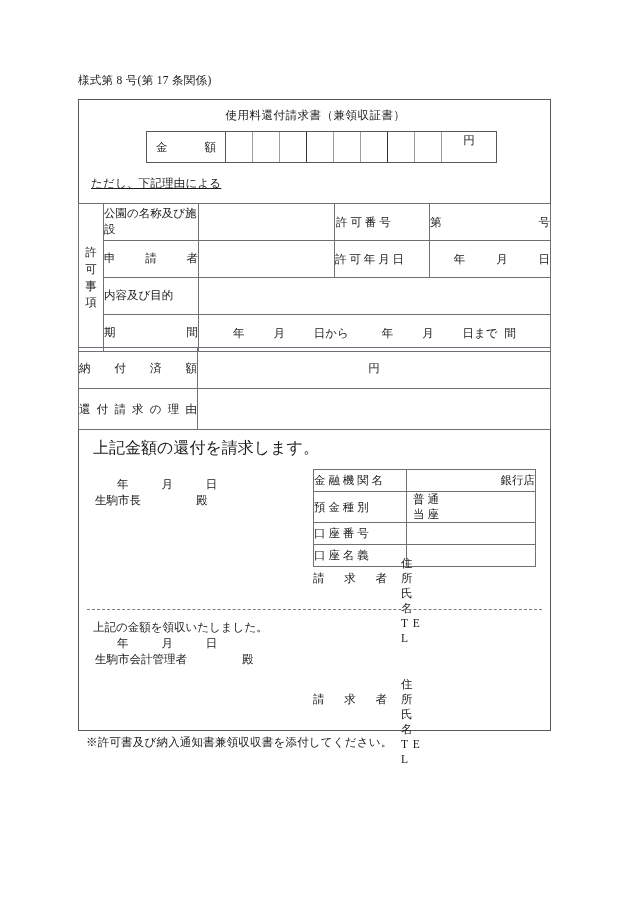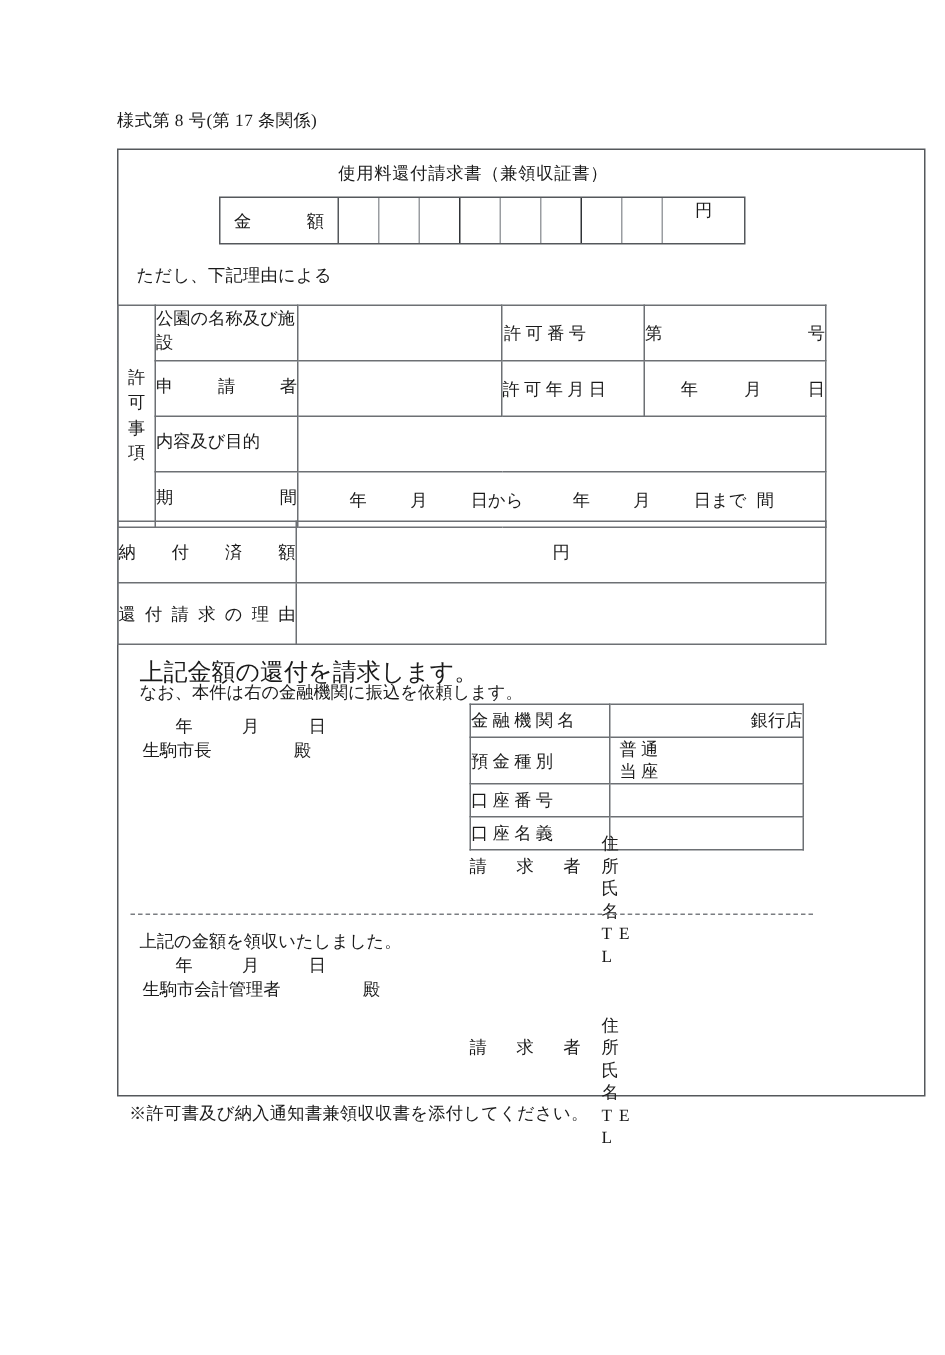--- a/index.html
+++ b/index.html
@@ -25,21 +25,21 @@
     left: 78px;
     top: 73px;
     font-size: 11.5px;
     letter-spacing: 0.3px;
     white-space: nowrap;
   }
   .outer-box {
     position: absolute;
     left: 78px;
     top: 99px;
-    width: 539px;
+    width: 473px;
     height: 632px;
     border: 1px solid #55585c;
     box-sizing: border-box;
   }
   .footer-note {
     position: absolute;
     left: 86px;
     top: 735px;
     font-size: 11.5px;
     letter-spacing: 0.2px;
@@ -96,20 +96,21 @@
     transform: translateX(-50%);
     font-size: 11.5px;
   }
 
   .tadashi {
     position: absolute;
     left: 12px;
     top: 76px;
     font-size: 11.5px;
     letter-spacing: 0.2px;
+    text-decoration: underline;
   }
 
   
   .tbl {
     position: absolute;
     border-collapse: collapse;
     table-layout: fixed;
     font-size: 11.5px;
   }
   .tbl td {
@@ -429,21 +430,20 @@
             <span>由</span>
           </div>
         </td>
         <td></td>
       </tr>
     </tbody>
       </table>
 
     <div class="claim-sec">
       <div class="sec-line1">上記金額の還付を請求します。</div>
-      <div class="sec-line2">なお、本件は右の金融機関に振込を依頼します。</div>
 
       <div class="claim-date">
         <span class="y">年</span>
         <span class="m">月</span>
         <span>日</span>
       </div>
       <div class="claim-addr">
         <span>生駒市長</span>
         <span class="dono">殿</span>
       </div>

